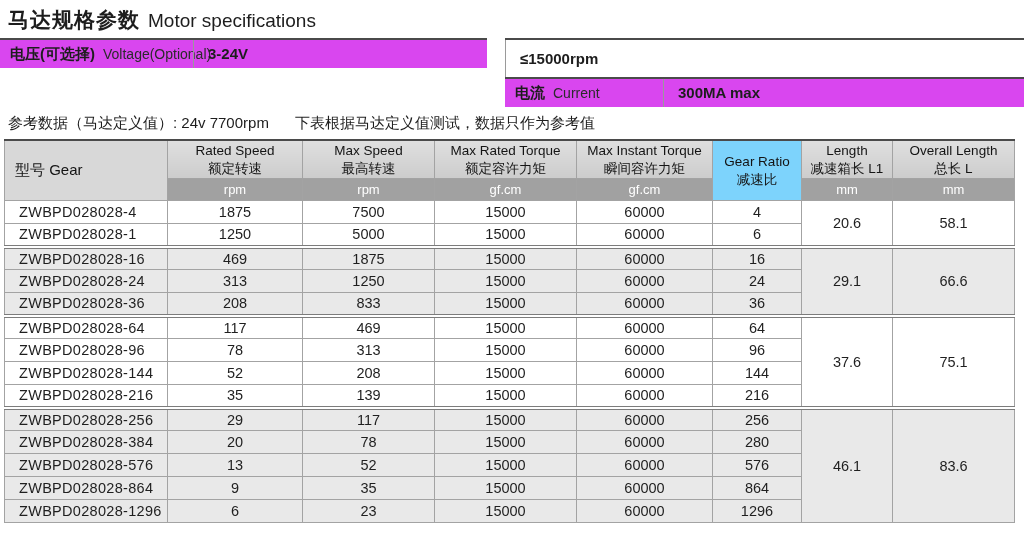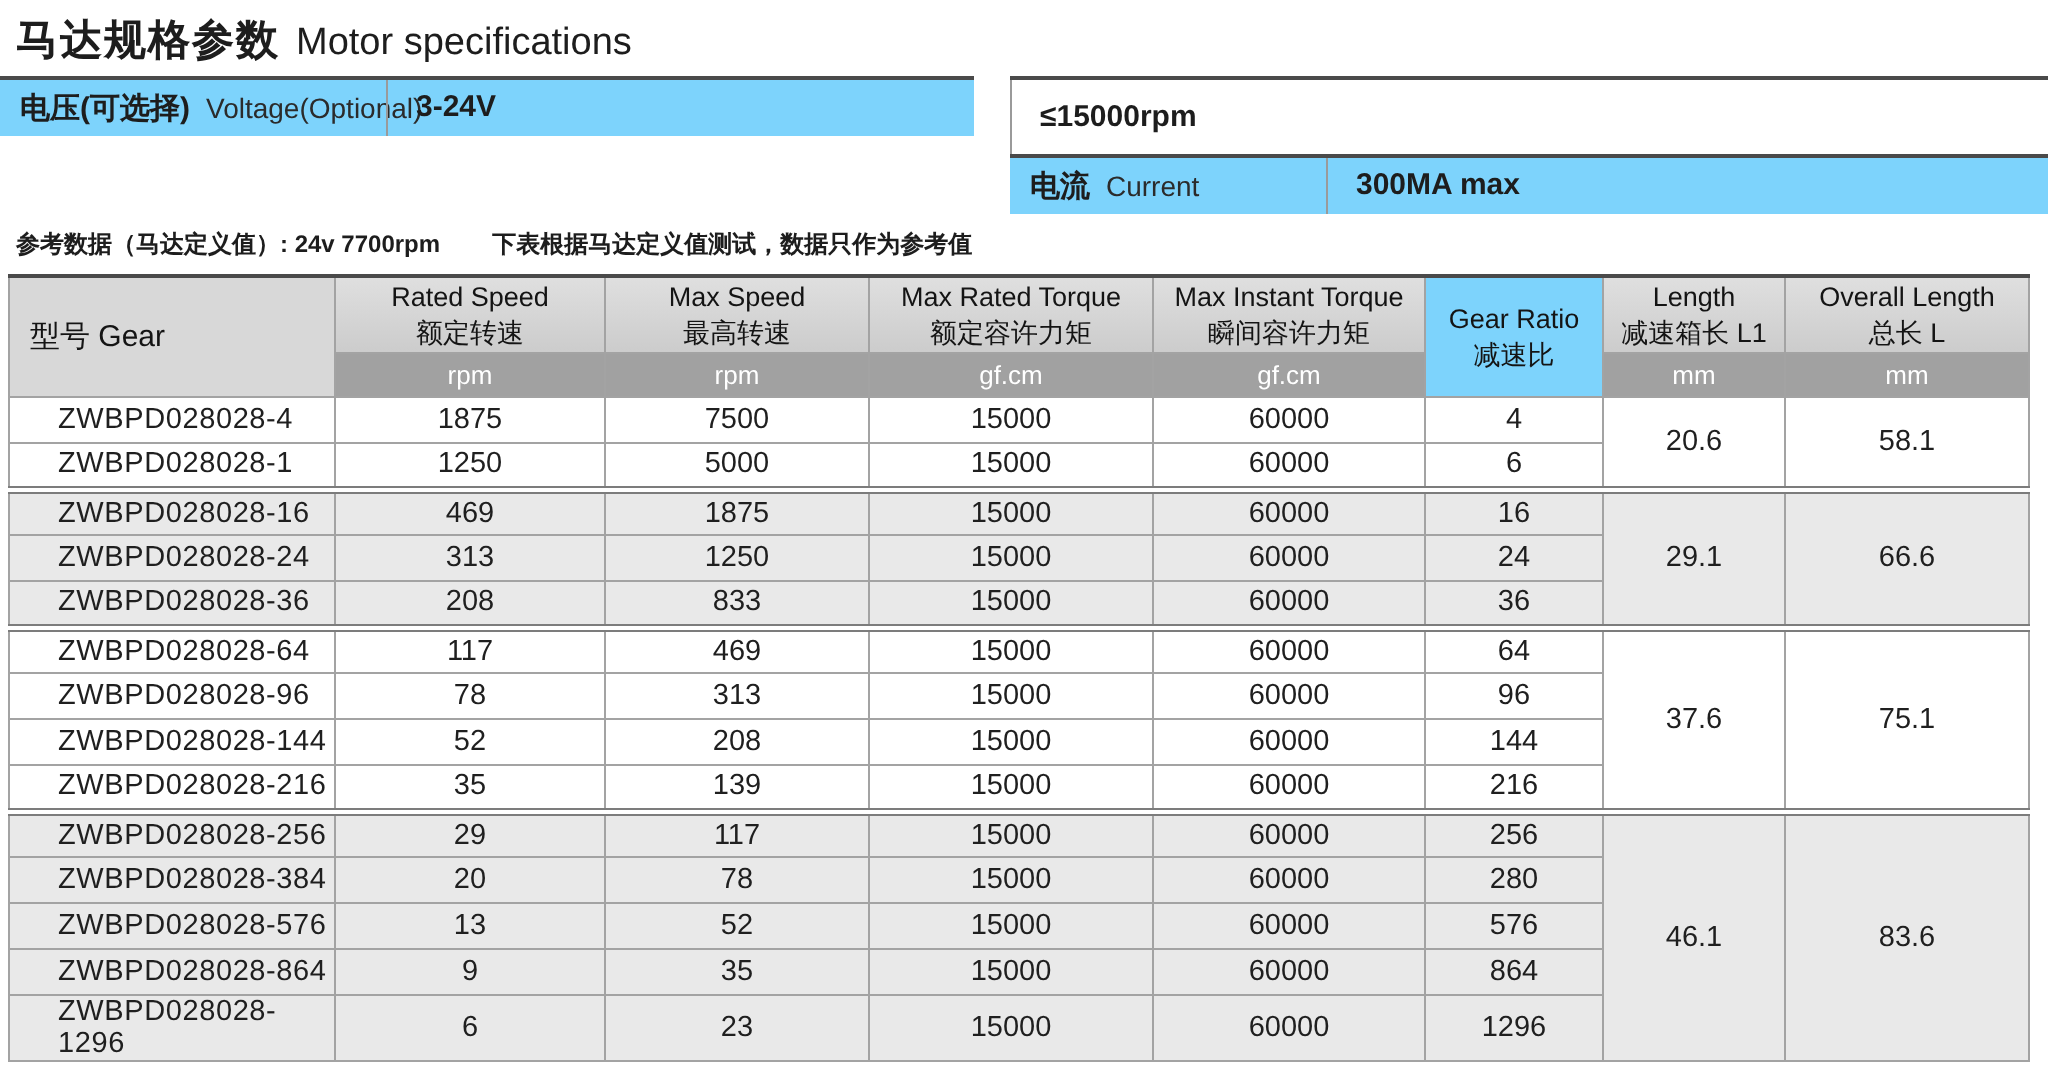--- a/index.html
+++ b/index.html
@@ -20,33 +20,33 @@
 
   
   .minis { display: flex; margin-top: 2px; }
   .mini { border-top: 2px solid #4a4a4a; }
   .mini-left  { width: 487px; }
   .mini-right { width: 519px; margin-left: 18px; }
   .mini-row { display: grid; border-top: 2px solid #4a4a4a; }
   .mini-row:first-child { border-top: none; }
   .mini-left  .mini-row { grid-template-columns: 193px 1fr; }
   .mini-right .mini-row { grid-template-columns: 158px 1fr; }
-  .mini-row.alt { background: #7dd3fc; }
+  .mini-row.alt { background: #d946ef; }
   .mini-label { display: flex; align-items: center; padding-left: 10px; gap: 8px; white-space: nowrap; }
   .mini-label .zh { font-size: 15px; font-weight: 700; }
   .mini-label .en { font-size: 14px; font-weight: 400; color: #2b2b2b; }
   .mini-value { border-left: 1px solid #9a9a9a; padding: 3px 0 3px 14px;
                 display: flex; flex-direction: column; justify-content: center; }
   .mini-value .main { font-size: 15px; font-weight: 600; line-height: 1.15; }
   .mini-value .sub  { font-size: 12.5px; font-weight: 400; color: #2b2b2b; line-height: 1.15; }
   .mini-row.r1 { min-height: 37px; }
   .mini-row.r2 { min-height: 28px; }
 
   
-  .note { margin: 7px 0 6px 8px; font-size: 12px; font-weight: 700; white-space: nowrap; }
+  .note { margin: 7px 0 6px 8px; font-size: 15px; font-weight: 400; white-space: nowrap; }
   .note .gap { display: inline-block; width: 26px; }
 
   
   table.spec {
     border-collapse: collapse;
     table-layout: fixed;
     margin-left: 4px;
     width: 1010px;
     border-top: 2px solid #4a4a4a;
     border-left: 1px solid #ababab;
@@ -70,21 +70,21 @@
   thead th.gear-h {
     background: #7dd3fc; font-weight: 400; font-size: 13.5px; line-height: 1.3;
     text-align: center; color: #141414;
   }
   thead tr.unit-row th {
     background: #a1a1a1; color: #ffffff;
     font-weight: 400; font-size: 13px; height: 21px; text-align: center;
   }
   tbody tr { height: 23px; }
   tbody td { font-size: 14.5px; text-align: center; background: #ffffff; color: #1f1f1f; }
-  tbody td.model { text-align: left; padding-left: 24px; letter-spacing: 0.3px; }
+  tbody td.model { text-align: left; padding-left: 14px; letter-spacing: 0.3px; }
   tbody tr.shaded td { background: #e9e9e9; }
   tbody tr.group-first td { border-top: 4px double #7c7c7c; }
 </style>
 </head>
 <body>
 
 <div class="page">
 
   <div class="title">
     <span class="zh">马达规格参数</span><span class="en">Motor specifications</span>

